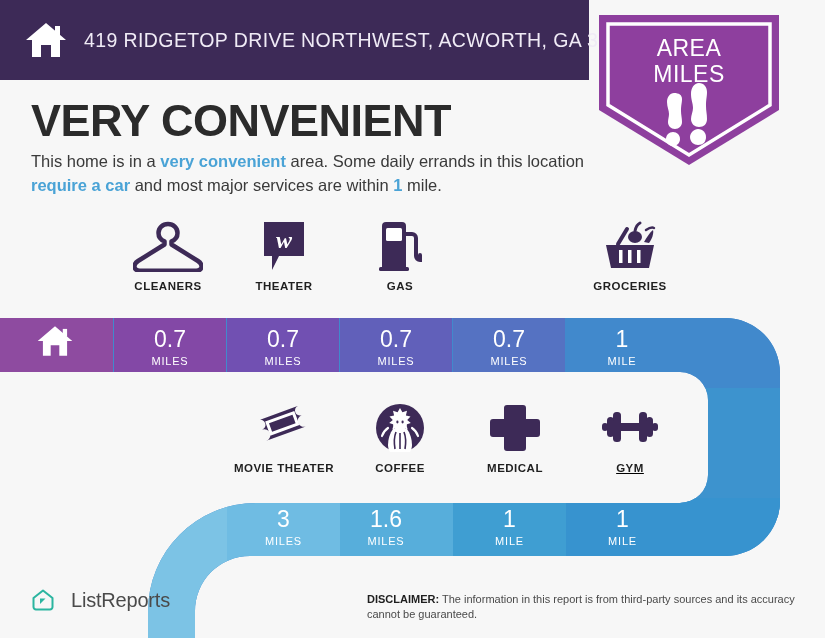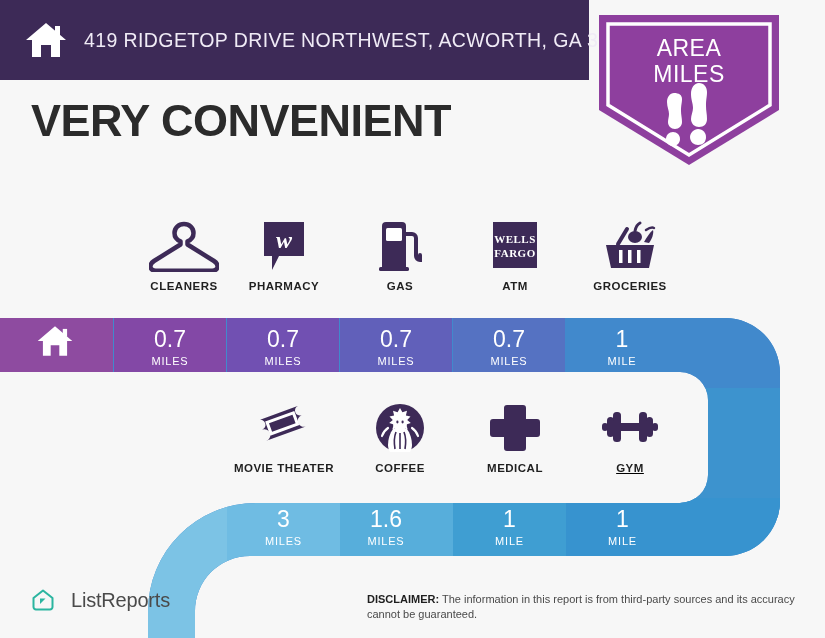--- a/index.html
+++ b/index.html
@@ -109,64 +109,55 @@
         <path d="M99 114 c-4 0 -8 4 -8 8 c0 5 4 8 8 8 c5 0 8 -3 8 -8 c0 -4 -3 -8 -8 -8 Z"></path>
       </g>
     </svg>
     <div class="badge-text">
       <div>AREA</div>
       <div>MILES</div>
     </div>
   </div>
 
   <div class="headline">VERY CONVENIENT</div>
+  <div class="subtext"><span>This home is in a </span><span class="hl">very convenient</span><span> area. Some daily errands in this location </span><span class="hl">require a car</span><span> and most major services are within </span><span class="hl-num">1</span><span> mile.</span></div>
 
   <div class="icon-row" style="top:216px;">
 
-    <div class="icon-cell" style="left:126px;">
+    <div class="icon-cell" style="left:110px;">
       <div class="icon-glyph">
         <svg width="70" height="52" viewBox="0 0 70 52">
           <path d="M35 4 c-5.5 0 -9.5 4 -9.5 9 c0 4 2.5 7 6 8.3 l0 3.2 L5 41 c-2.5 1.6 -3.6 3.6 -3.6 5.3 c0 2.7 2.2 4.4 5.4 4.4 h56.4 c3.2 0 5.4 -1.7 5.4 -4.4 c0 -1.7 -1.1 -3.7 -3.6 -5.3 L38.5 24.5 l0 -3.2 c3.5 -1.3 6 -4.3 6 -8.3 c0 -5 -4 -9 -9.5 -9 Z" fill="none" stroke="#3d2a57" stroke-width="4.5" stroke-linejoin="round"></path>
         </svg>
       </div>
       <div class="icon-label">CLEANERS</div>
     </div>
 
     <div class="icon-cell" style="left:226px;">
       <div class="icon-glyph">
         <svg width="46" height="52" viewBox="0 0 46 52">
           <path d="M3 2 H43 V36 H18 L11 50 L11 36 H3 Z" fill="#3d2a57"></path>
           <text x="23" y="28" font-family="Liberation Serif,serif" font-style="italic" font-weight="bold" font-size="24" fill="#ffffff" text-anchor="middle">w</text>
         </svg>
       </div>
-      <div class="icon-label">PHARMACY</div>
+      <div class="icon-label">THEATER</div>
     </div>
 
     <div class="icon-cell" style="left:342px;">
       <div class="icon-glyph">
         <svg width="44" height="52" viewBox="0 0 44 52">
           <path d="M4 6 a4 4 0 0 1 4 -4 H24 a4 4 0 0 1 4 4 V50 H4 Z" fill="#3d2a57"></path>
           <rect x="8" y="8" width="16" height="13" rx="1.5" fill="#ffffff"></rect>
           <path d="M28 14 h6 a4 4 0 0 1 4 4 v18 a4 4 0 0 0 4 4 v-5" fill="none" stroke="#3d2a57" stroke-width="4" stroke-linecap="round"></path>
           <rect x="1" y="47" width="30" height="4" rx="1.6" fill="#3d2a57"></rect>
         </svg>
       </div>
       <div class="icon-label">GAS</div>
     </div>
 
-    <div class="icon-cell" style="left:457px;">
-      <div class="icon-glyph">
-        <svg width="52" height="52" viewBox="0 0 52 52">
-          <rect x="4" y="2" width="44" height="46" fill="#3d2a57"></rect>
-          <text x="26" y="23" font-family="Liberation Serif,serif" font-weight="bold" font-size="11" fill="#ffffff" text-anchor="middle" letter-spacing="0.5">WELLS</text>
-          <text x="26" y="37" font-family="Liberation Serif,serif" font-weight="bold" font-size="11" fill="#ffffff" text-anchor="middle" letter-spacing="0.5">FARGO</text>
-        </svg>
-      </div>
-      <div class="icon-label">ATM</div>
-    </div>
 
     <div class="icon-cell" style="left:572px;">
       <div class="icon-glyph">
         <svg width="58" height="52" viewBox="0 0 58 52">
           <path d="M17 24 l9 -15" stroke="#3d2a57" stroke-width="4" stroke-linecap="round" fill="none"></path>
           <ellipse cx="34" cy="17" rx="7" ry="6" fill="#3d2a57"></ellipse>
           <path d="M34 11 c1 -5 3 -7 5 -8" stroke="#3d2a57" stroke-width="3" fill="none" stroke-linecap="round"></path>
           <path d="M43 22 c3 -5 6 -10 9 -12 c1 3 -1 9 -4 13 Z" fill="#3d2a57"></path>
           <path d="M45 10 c3 -2 6 -3 8 -2" stroke="#3d2a57" stroke-width="2.5" fill="none" stroke-linecap="round"></path>
           <path d="M5 25 H53 L48 48 H10 Z" fill="#3d2a57"></path>

